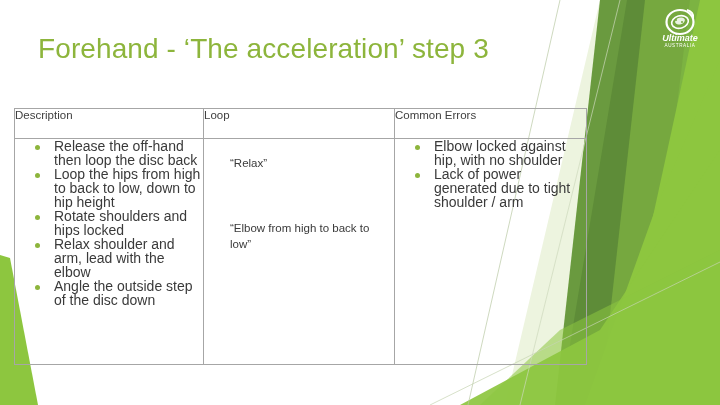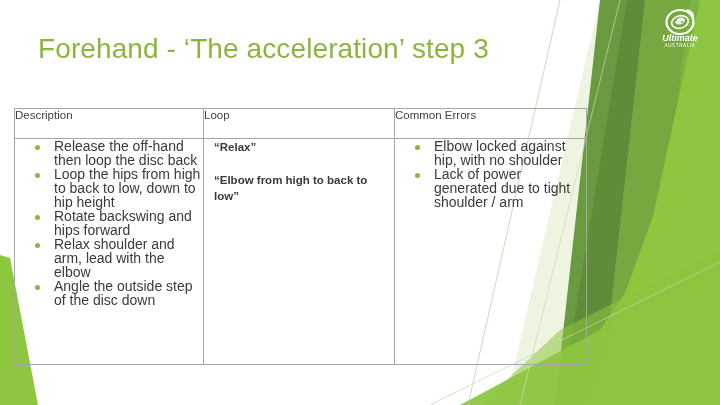--- a/index.html
+++ b/index.html
@@ -102,23 +102,22 @@
     height: 5px;
     border-radius: 50%;
     background: #8DB53C;
   }
 
   .cue-para {
     font-size: 11.5px;
     line-height: 16.4px;
     color: #3a3a3a;
     padding: 0 6px 0 10px;
-    margin: 0;
-    font-family: "Liberation Sans", sans-serif;
-    font-weight: bold;
+    margin: 16px;
+    font-family: "Liberation Sans", sans-serif;
   }
   .cue-gap { height: 16.4px; }
 
   
   .logo {
     position: absolute;
     right: 14px;
     top: 5px;
     width: 52px;
     height: 46px;
@@ -177,21 +176,21 @@
         <th class="hdr-cell">Common Errors</th>
       </tr>
     </thead>
     <tbody>
       <tr>
 
         <td class="body-cell">
           <ul class="bullets">
             <li>Release the off-hand then loop the disc back</li>
             <li>Loop the hips from high to back to low, down to hip height</li>
-            <li>Rotate backswing and hips forward</li>
+            <li>Rotate shoulders and hips locked</li>
             <li>Relax shoulder and arm, lead with the elbow</li>
             <li>Angle the outside step of the disc down</li>
           </ul>
         </td>
 
         <td class="body-cell">
           <p class="cue-para">“Relax”</p>
           <div class="cue-gap"></div>
           <p class="cue-para">“Elbow from high to back to low”</p>
         </td>

